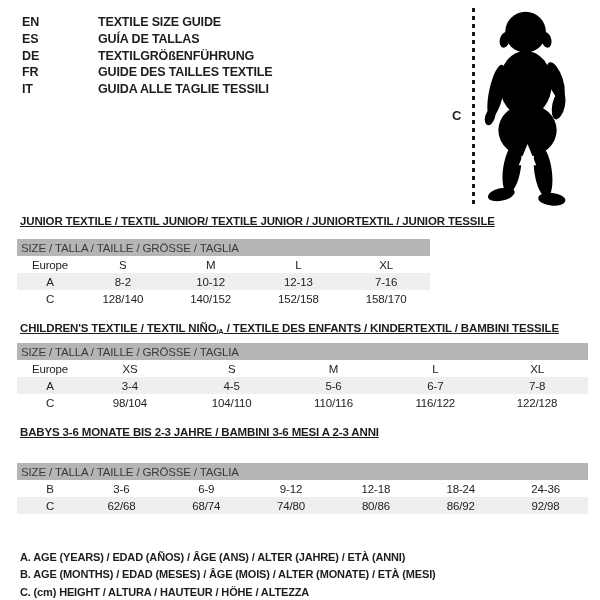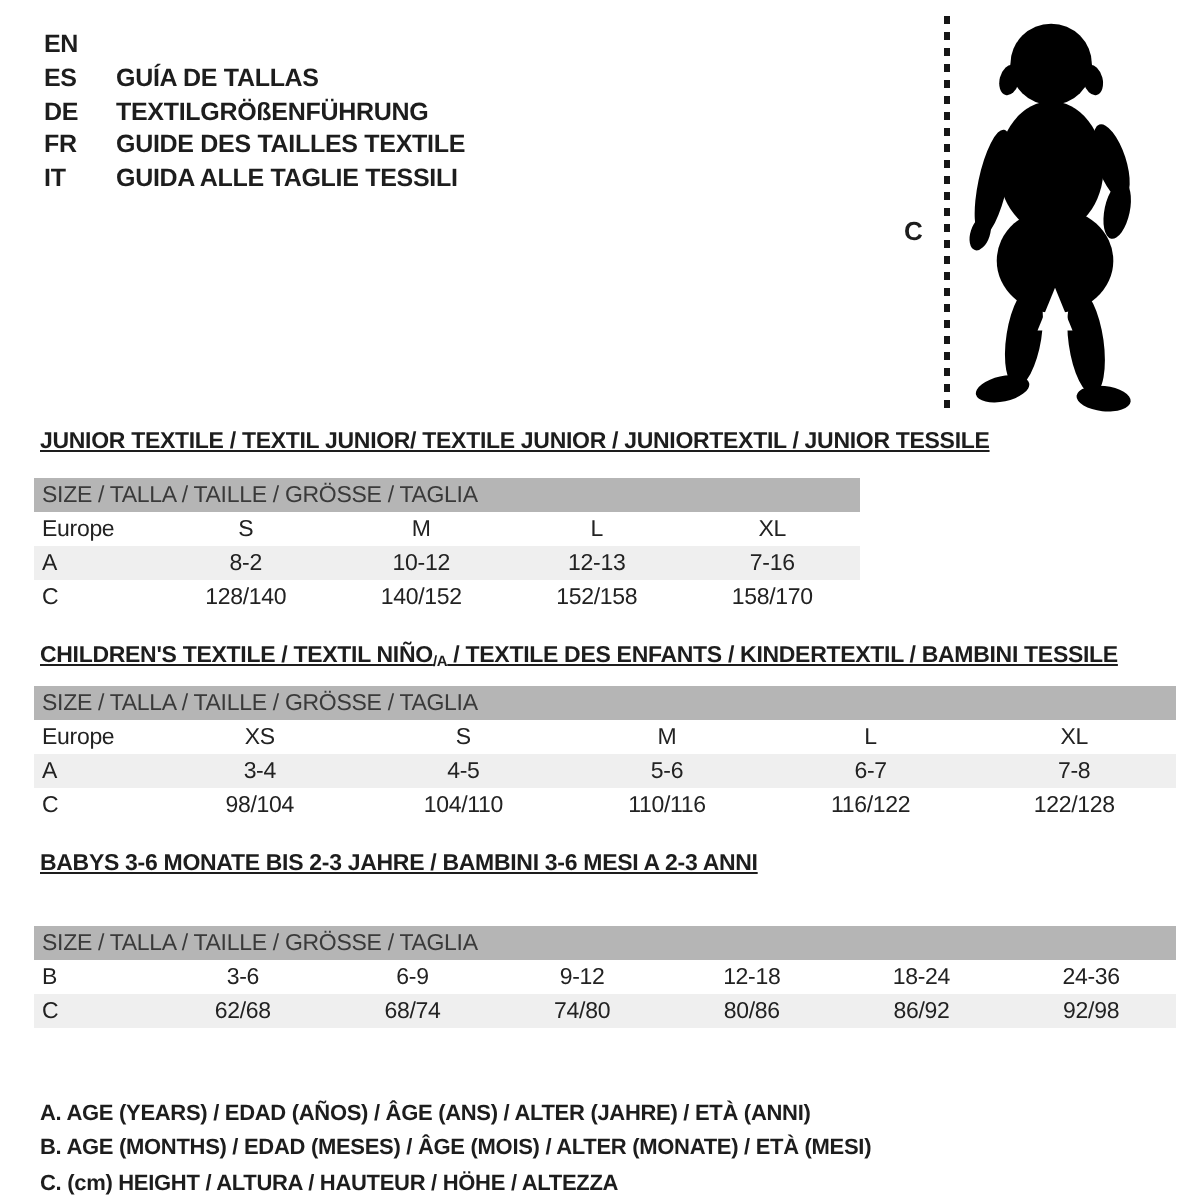--- a/index.html
+++ b/index.html
@@ -4,53 +4,54 @@
 <style>
   html,body{margin:0;padding:0;}
   body{
     width:600px;height:600px;position:relative;background:#ffffff;
     font-family:"Liberation Sans",sans-serif;color:#1d1d1d;
     letter-spacing:-0.15px;overflow:hidden;
   }
   .abs{position:absolute;}
   
   .langs{left:22px;top:14px;}
-  .lang-row{display:flex;height:16.7px;align-items:center;font-size:12.5px;font-weight:bold;}
+  .lang-row{display:flex;height:16.7px;align-items:center;font-size:12.5px;font-weight:bold;gap:40px;}
   .lang-code{width:36px;}
   
   .height-line{left:472px;top:8px;width:3px;height:199px;
     background:repeating-linear-gradient(to bottom,#161616 0 4px,transparent 4px 8px);}
   .height-label{left:452px;top:108px;font-size:13px;font-weight:bold;}
   .baby{left:477px;top:5px;width:102px;height:205px;}
   
   .tbl-title{font-size:11.5px;font-weight:bold;white-space:nowrap;text-decoration:underline;}
   .tbl-title .sub{font-size:7.5px;vertical-align:-2px;}
   .title-junior{left:20px;top:215px;}
   .title-children{left:20px;top:322px;}
   .title-babies{left:20px;top:424px;line-height:17px;}
   
   table.sz{border-collapse:collapse;table-layout:fixed;font-size:11.5px;color:#222;}
   table.sz td{height:17px;padding:0;text-align:center;vertical-align:middle;overflow:hidden;white-space:nowrap;}
-  table.sz td.lbl{text-align:left;padding-left:4px;margin-top:27px;}
+  table.sz td.lbl{text-align:center;padding-left:4px;margin-top:27px;}
   tr.bar td{background:#b5b5b5;text-align:left;padding-left:4px;color:#3a3a3a;}
   tr.stripe td{background:#efefef;}
   .tbl1{left:17px;top:239px;}
   .tbl1 table{width:413px;}
   .tbl2{left:17px;top:343px;}
   .tbl3{left:17px;top:463px;}
   .tbl2 table,.tbl3 table{width:571px;}
   
   .footnotes{left:20px;top:537px;font-size:11px;font-weight:bold;line-height:17.4px;white-space:nowrap;margin-top:12px;}
 </style>
 </head>
 <body>
 
 <div class="abs langs">
   <div class="lang-row">
     <span class="lang-code">EN</span>
+    <span>TEXTILE SIZE GUIDE</span>
   </div>
   <div class="lang-row">
     <span class="lang-code">ES</span>
     <span>GUÍA DE TALLAS</span>
   </div>
   <div class="lang-row">
     <span class="lang-code">DE</span>
     <span>TEXTILGRÖßENFÜHRUNG</span>
   </div>
   <div class="lang-row">

